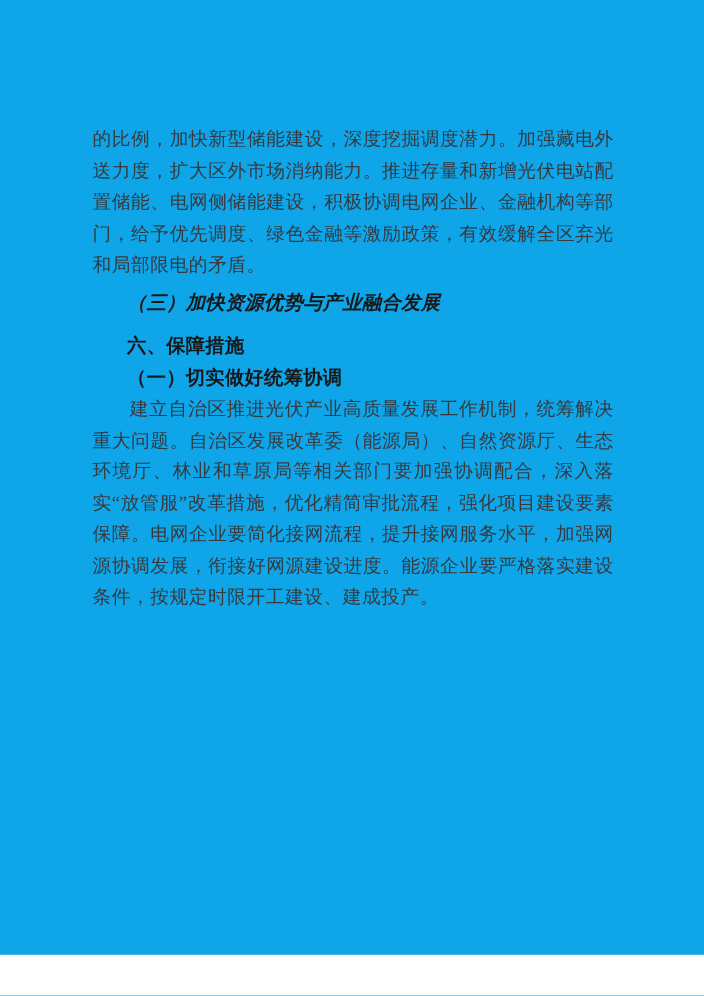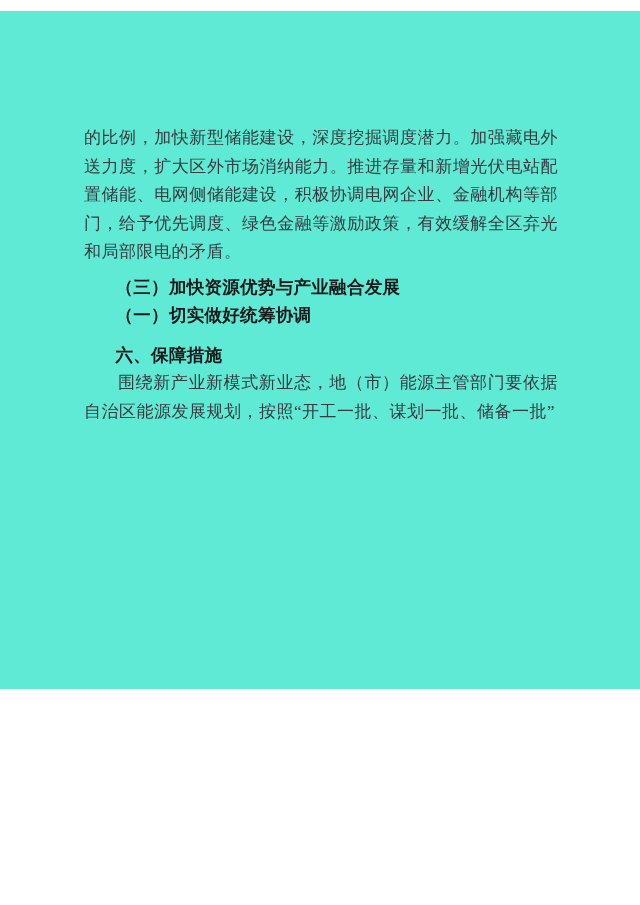--- a/index.html
+++ b/index.html
@@ -6,64 +6,63 @@
   body {
     width: 640px;
     height: 905px;
     background: #ffffff;
     overflow: hidden;
   }
   .page {
     position: relative;
     box-sizing: border-box;
     width: 640px;
-    height: 678px;
-    background: #5eead4;
+    height: 868px;
+    background: #0ea5e9;
     padding: 113px 82px 0 84px;
     font-family: "Liberation Serif", "DejaVu Serif", serif;
     font-size: 17px;
     line-height: 28.5px;
     letter-spacing: 0.5px;
     color: #373a3f;
     text-align: justify;
-    margin-top: 11px;
   }
   .body-para {
     margin: 0;
     text-indent: 2em;
   }
   .body-para.no-indent {
     text-indent: 0;
   }
   .sec-heading {
     margin: 0;
     font-family: "DejaVu Sans", "Liberation Sans", sans-serif;
     font-weight: 700;
     font-size: 17.5px;
     line-height: 28.5px;
     color: #17181a;
     text-indent: 1.8em;
     letter-spacing: 0.3px;
     text-align: left;
   }
-  .mt6  { margin-top: 6px; }
+  .mt6  { margin-top: 6px; font-style: italic; }
   .mt11 { margin-top: 11px; }
   .mt13 { margin-top: 13px; }
 </style>
 </head>
 <body>
 
 <div class="page">
 
   <p class="body-para no-indent">的比例，加快新型储能建设，深度挖掘调度潜力。加强藏电外送力度，扩大区外市场消纳能力。推进存量和新增光伏电站配置储能、电网侧储能建设，积极协调电网企业、金融机构等部门，给予优先调度、绿色金融等激励政策，有效缓解全区弃光和局部限电的矛盾。</p>
 
   <h2 class="sec-heading mt6">（三）加快资源优势与产业融合发展</h2>
 
 
+  <h2 class="sec-heading mt11">六、保障措施</h2>
+
   <h2 class="sec-heading">（一）切实做好统筹协调</h2>
 
-  <h2 class="sec-heading mt11">六、保障措施</h2>
+  <p class="body-para">建立自治区推进光伏产业高质量发展工作机制，统筹解决重大问题。自治区发展改革委（能源局）、自然资源厅、生态环境厅、林业和草原局等相关部门要加强协调配合，深入落实“放管服”改革措施，优化精简审批流程，强化项目建设要素保障。电网企业要简化接网流程，提升接网服务水平，加强网源协调发展，衔接好网源建设进度。能源企业要严格落实建设条件，按规定时限开工建设、建成投产。</p>
 
 
-
-  <p class="body-para">围绕新产业新模式新业态，地（市）能源主管部门要依据自治区能源发展规划，按照“开工一批、谋划一批、储备一批”</p>
 
 </div>
 
 </body></html>

